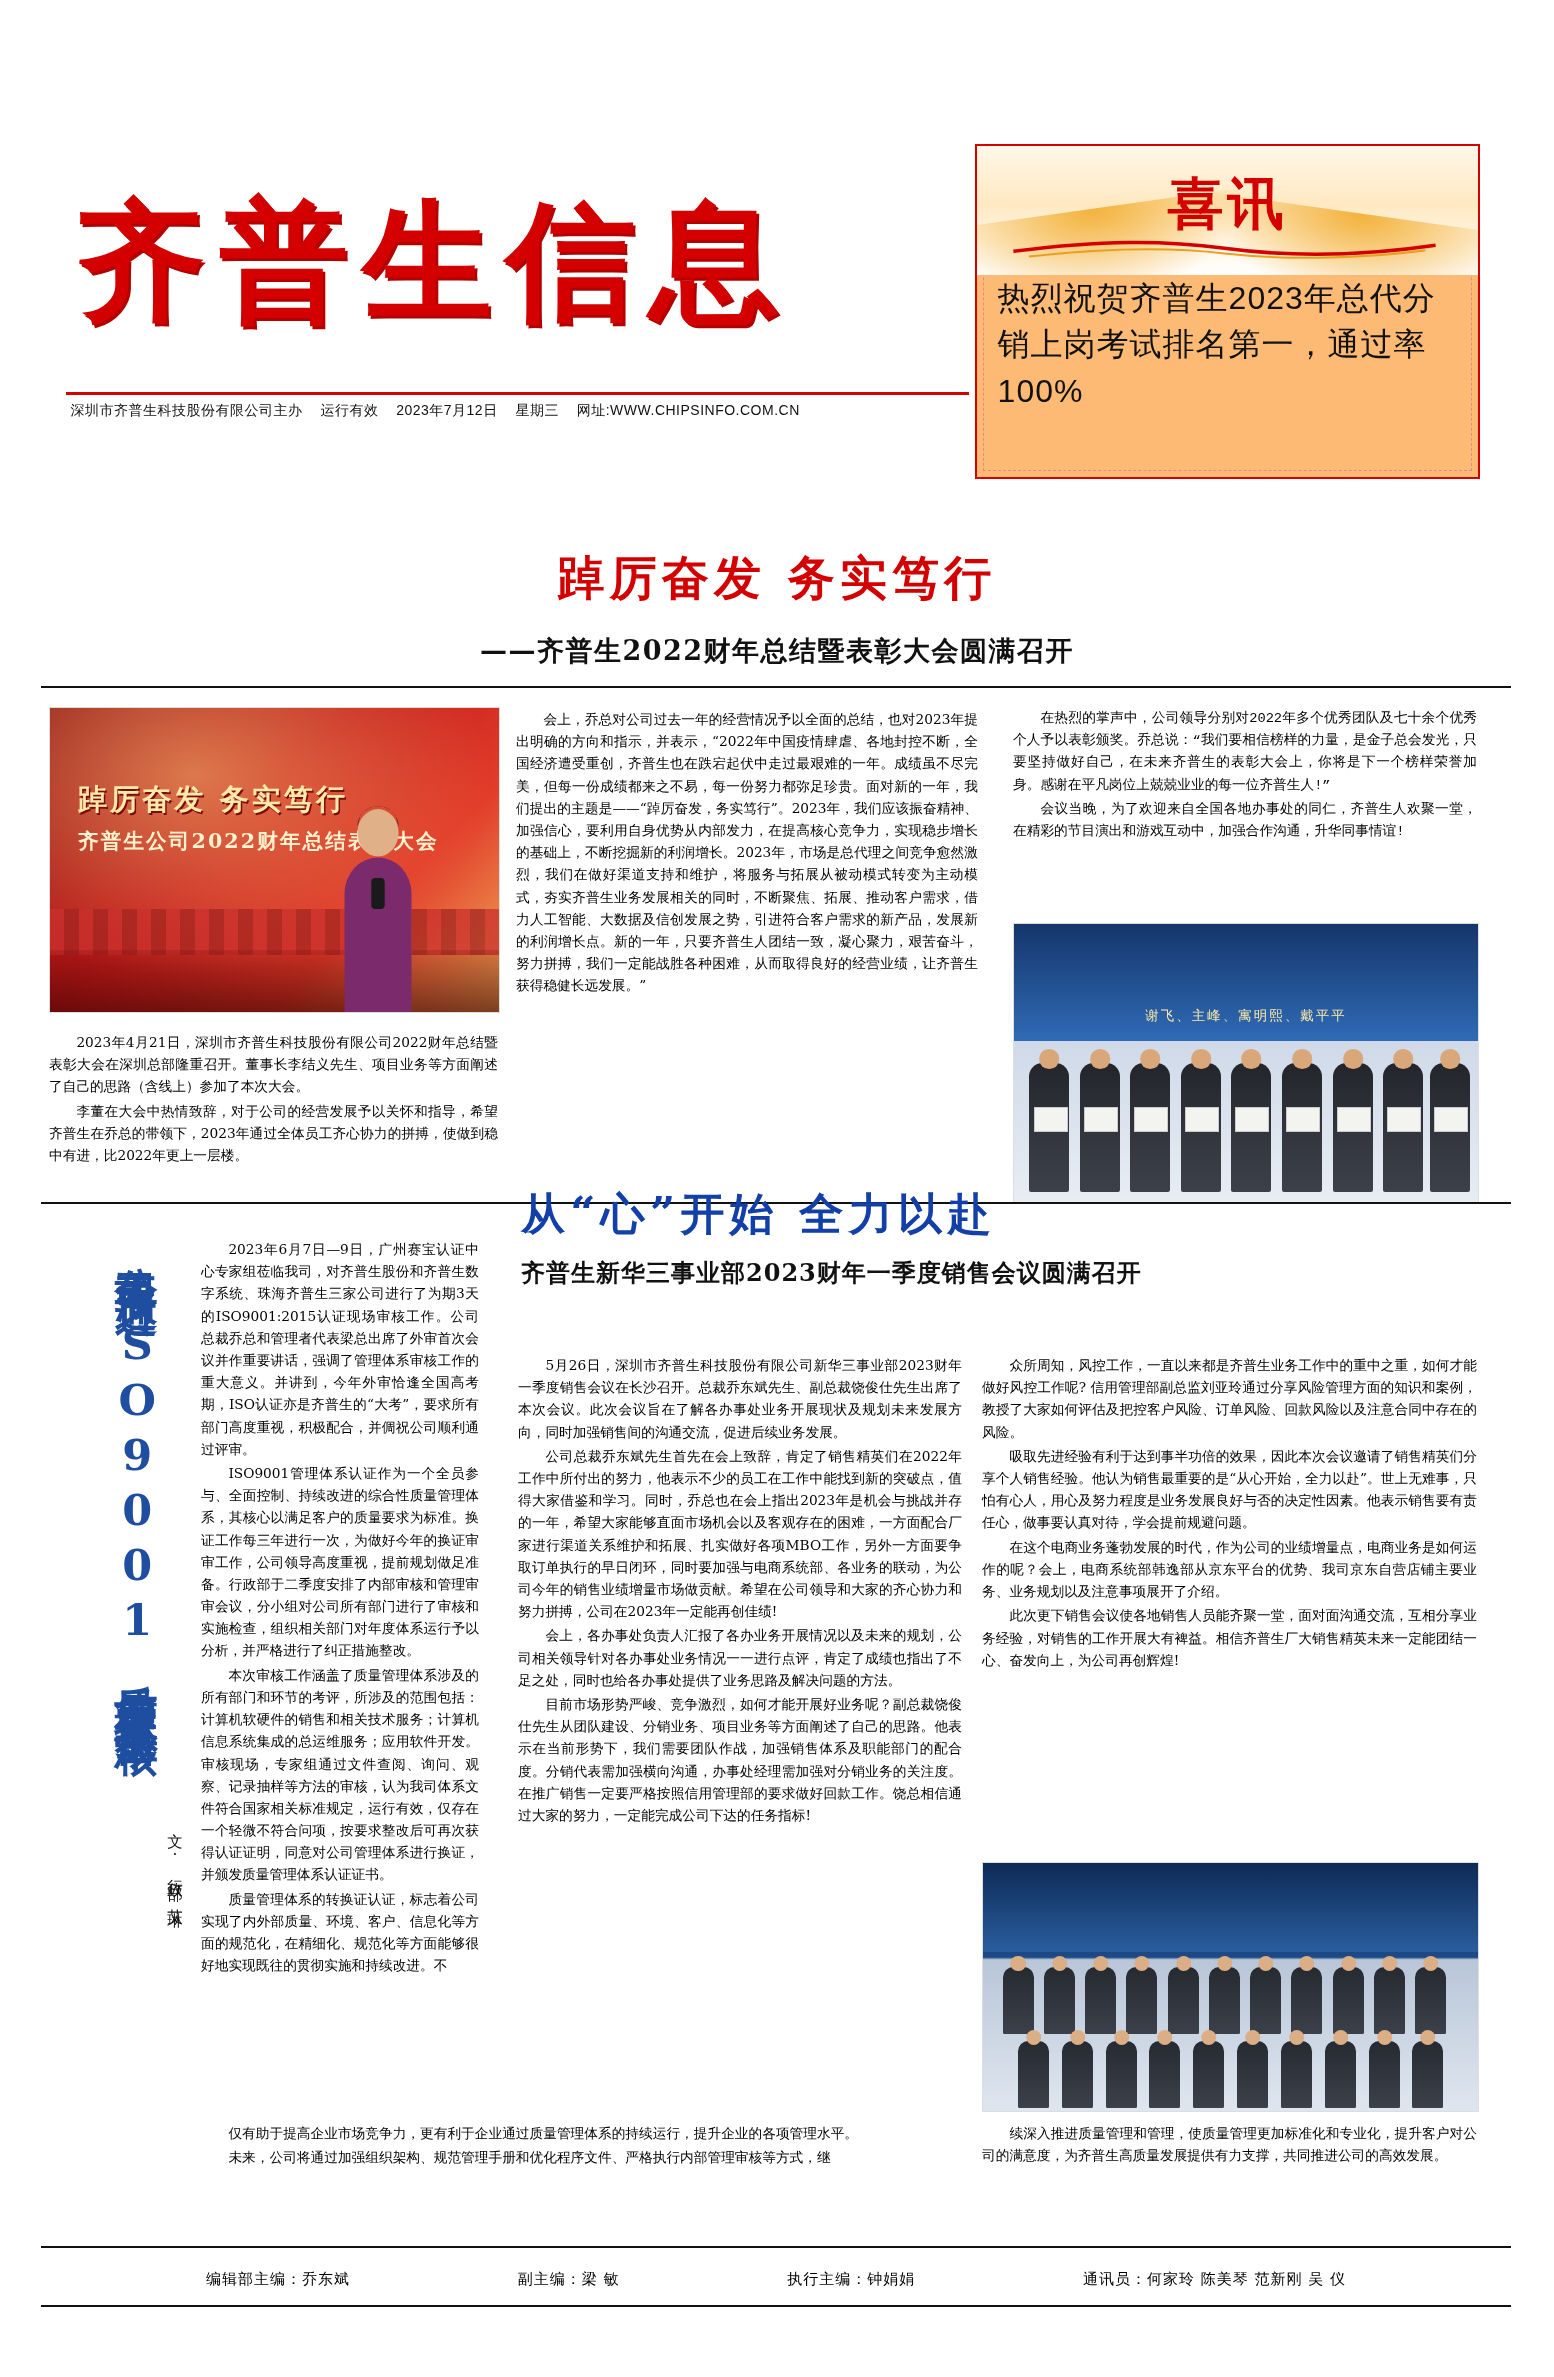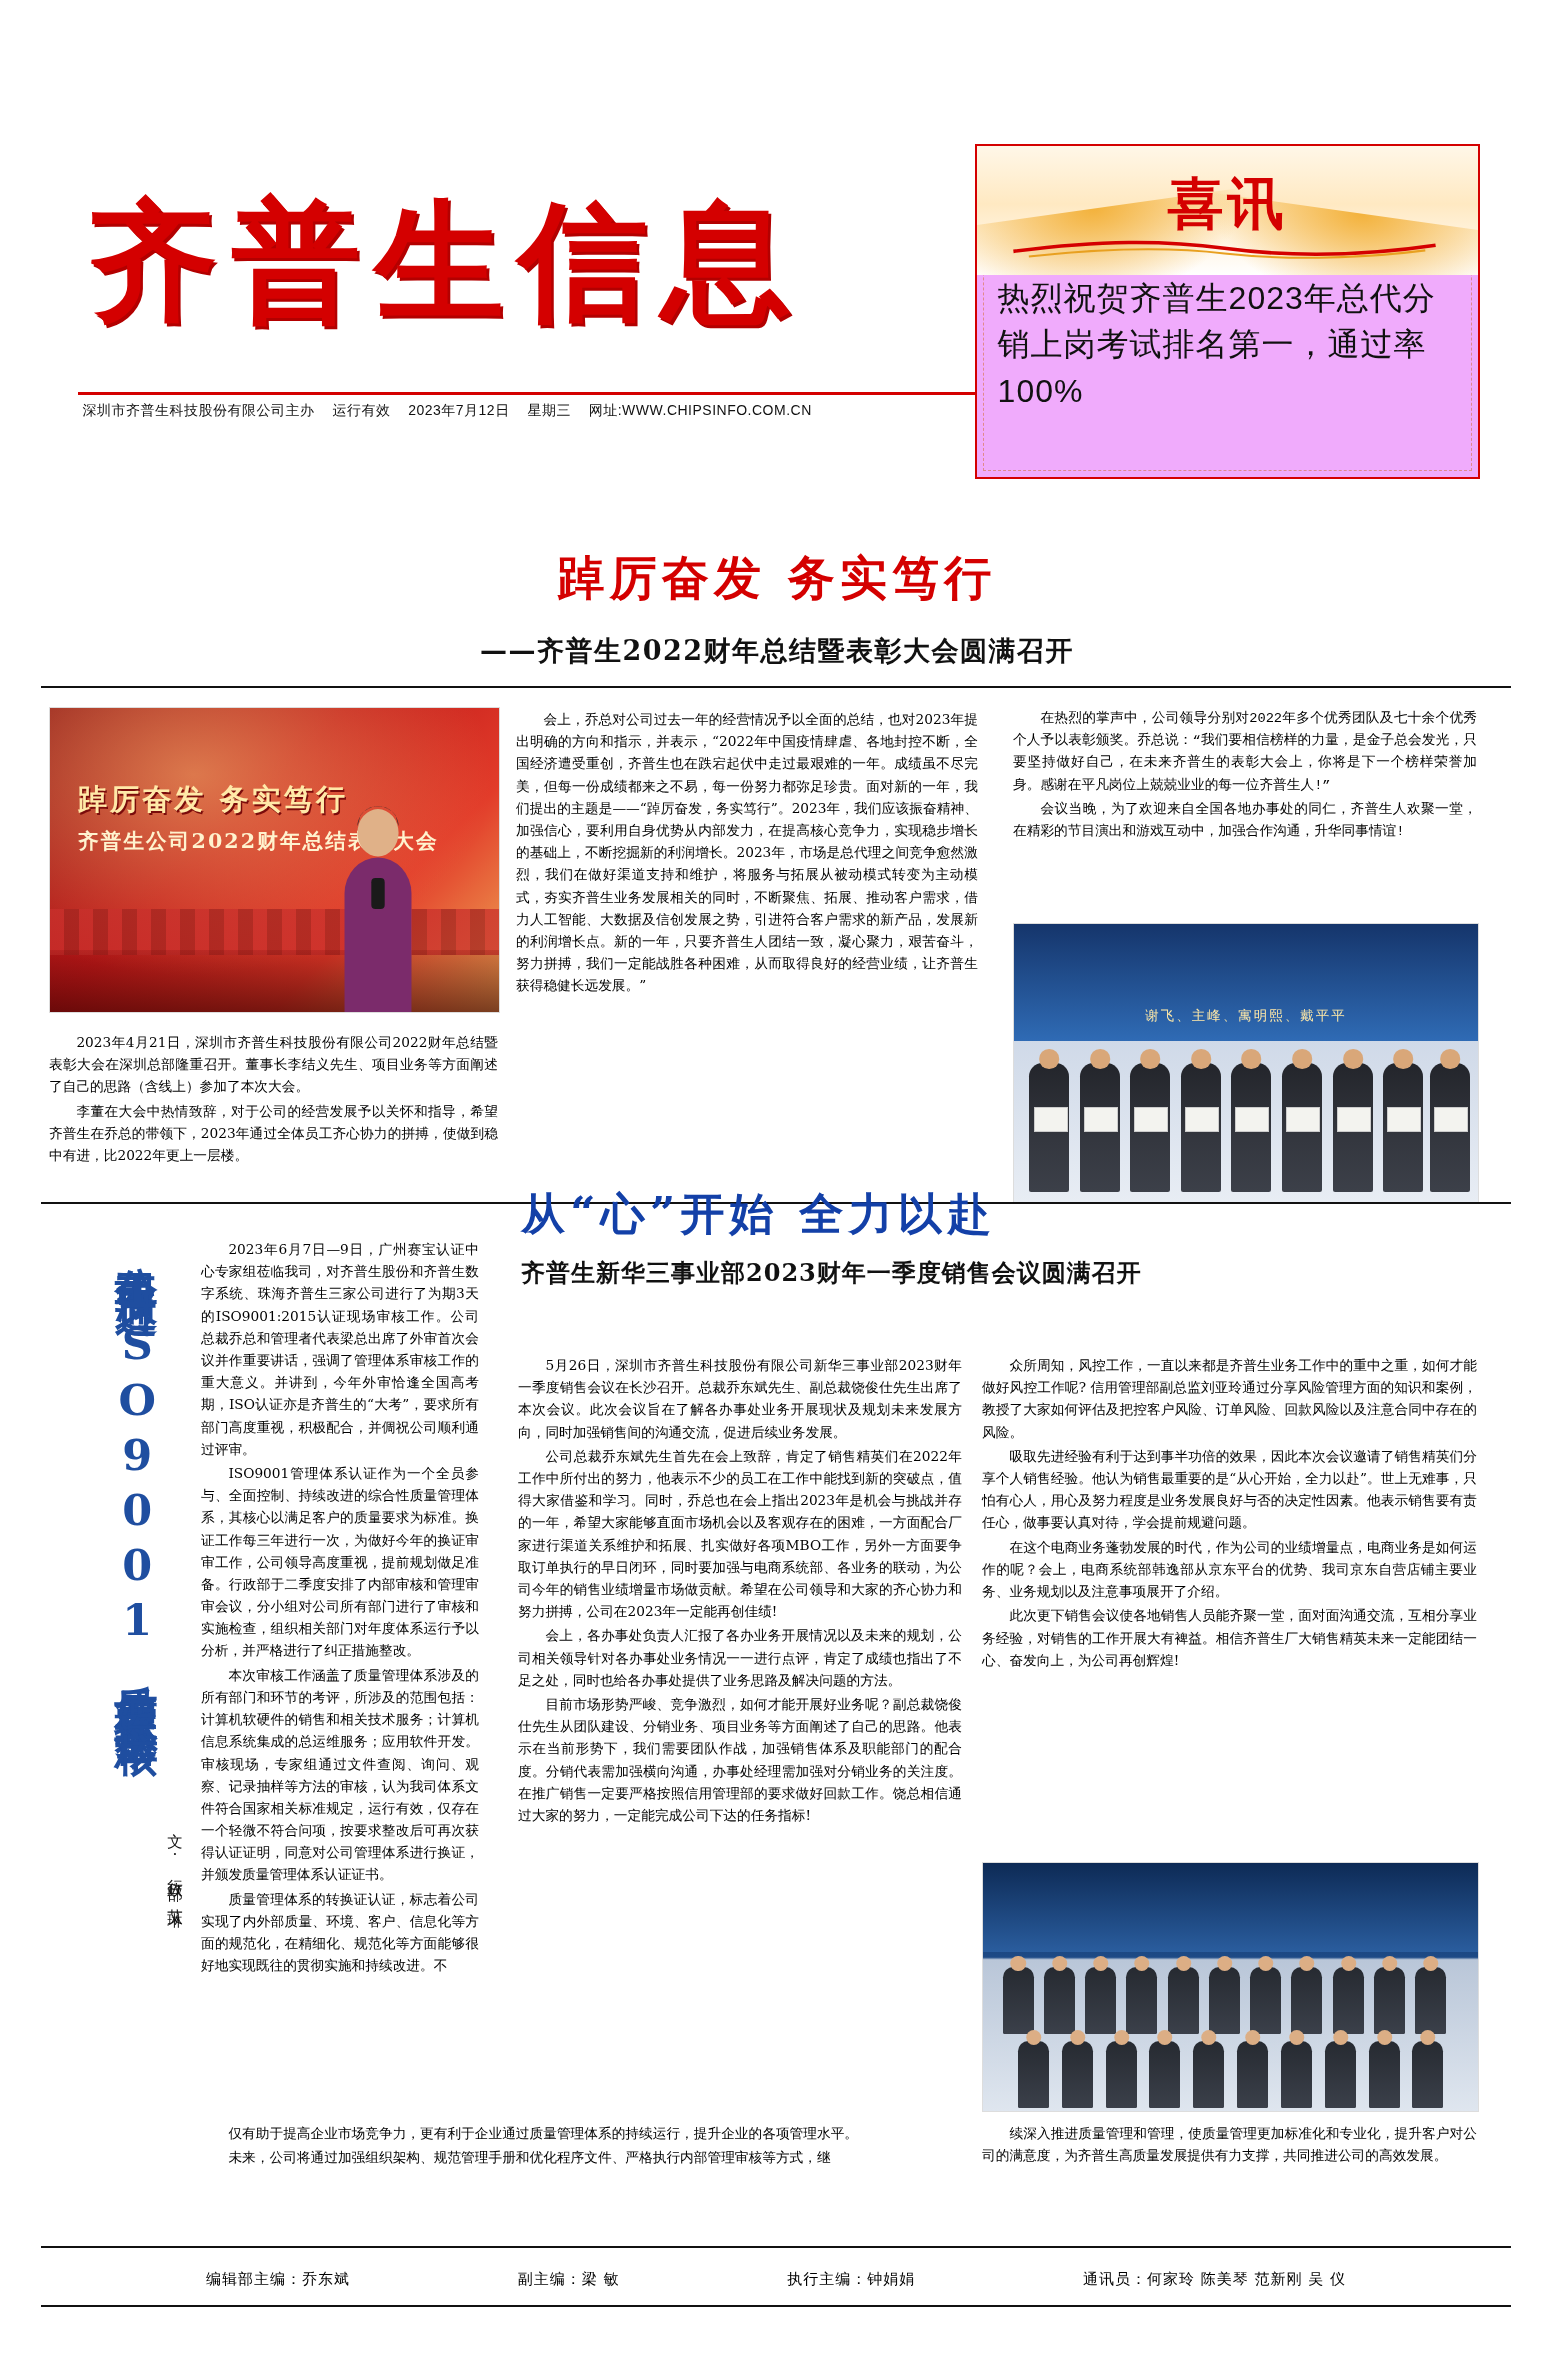--- a/index.html
+++ b/index.html
@@ -19,21 +19,21 @@
     position: absolute;
     left: 0; top: 0;
     width: 1554px;
     height: 2377px;
     background: #fff;
   }
 
   
   .masthead {
     position: absolute;
-    left: 62px;
+    left: 50px;
     top: 155px;
     width: 923px;
     height: 289px;
   }
   .masthead-title {
     font-family: "DejaVu Serif", serif;
     font-weight: bold;
     font-size: 129px;
     letter-spacing: 14.4px;
     line-height: 1;
@@ -65,21 +65,21 @@
   .masthead-meta span { margin-right: 13.4px; }
 
   
   .xixun {
     position: absolute;
     left: 975px;
     top: 144px;
     width: 505px;
     height: 335px;
     border: 2.1px solid #d40000;
-    background: #f0abfc;
+    background: #fdba74;
     box-sizing: border-box;
   }
   .xixun-inner {
     position: absolute;
     left: 6.2px; top: 6.2px; right: 6.2px; bottom: 6.2px;
     border: 1px dashed #e08a8a;
     box-sizing: border-box;
   }
   .xixun-banner {
     position: absolute;

